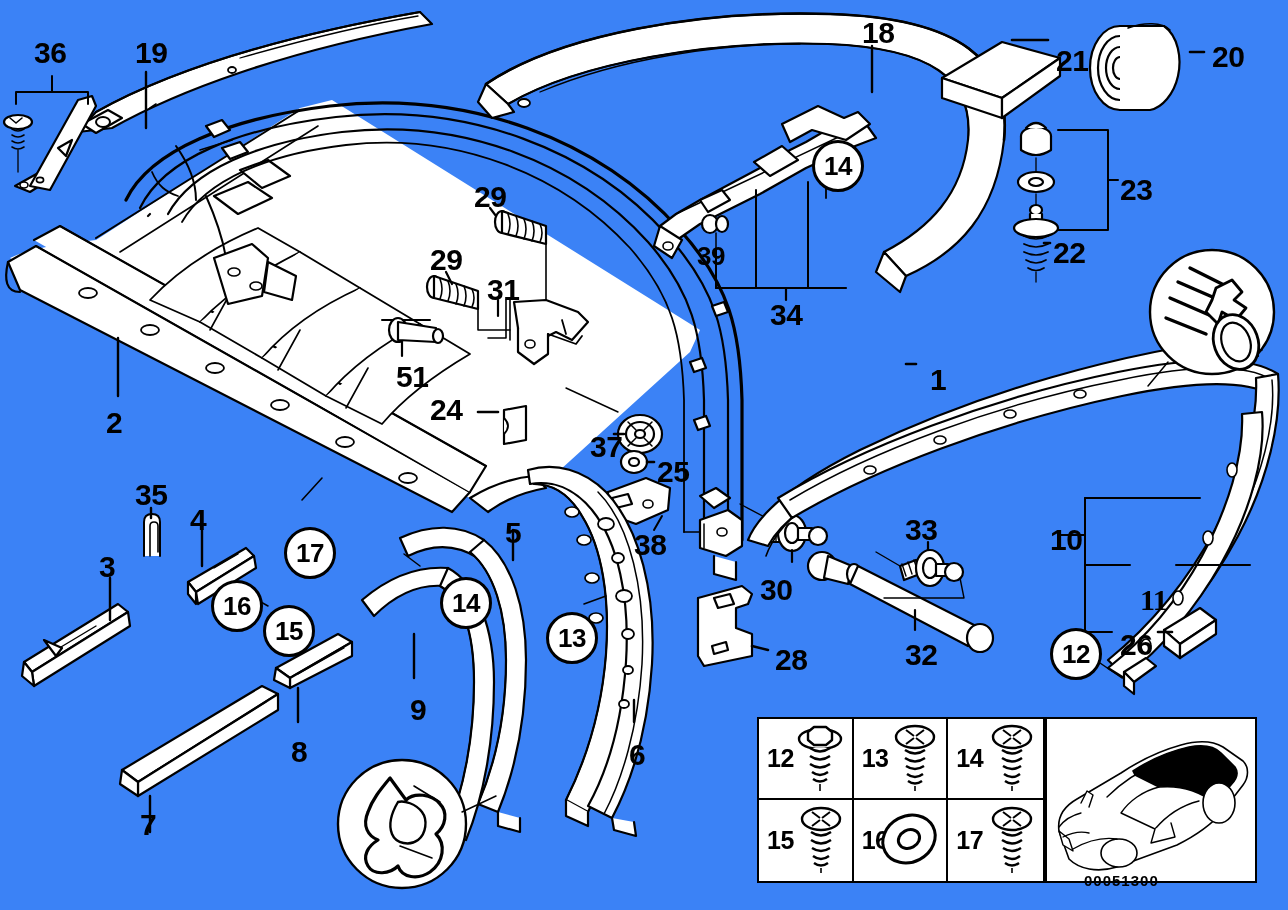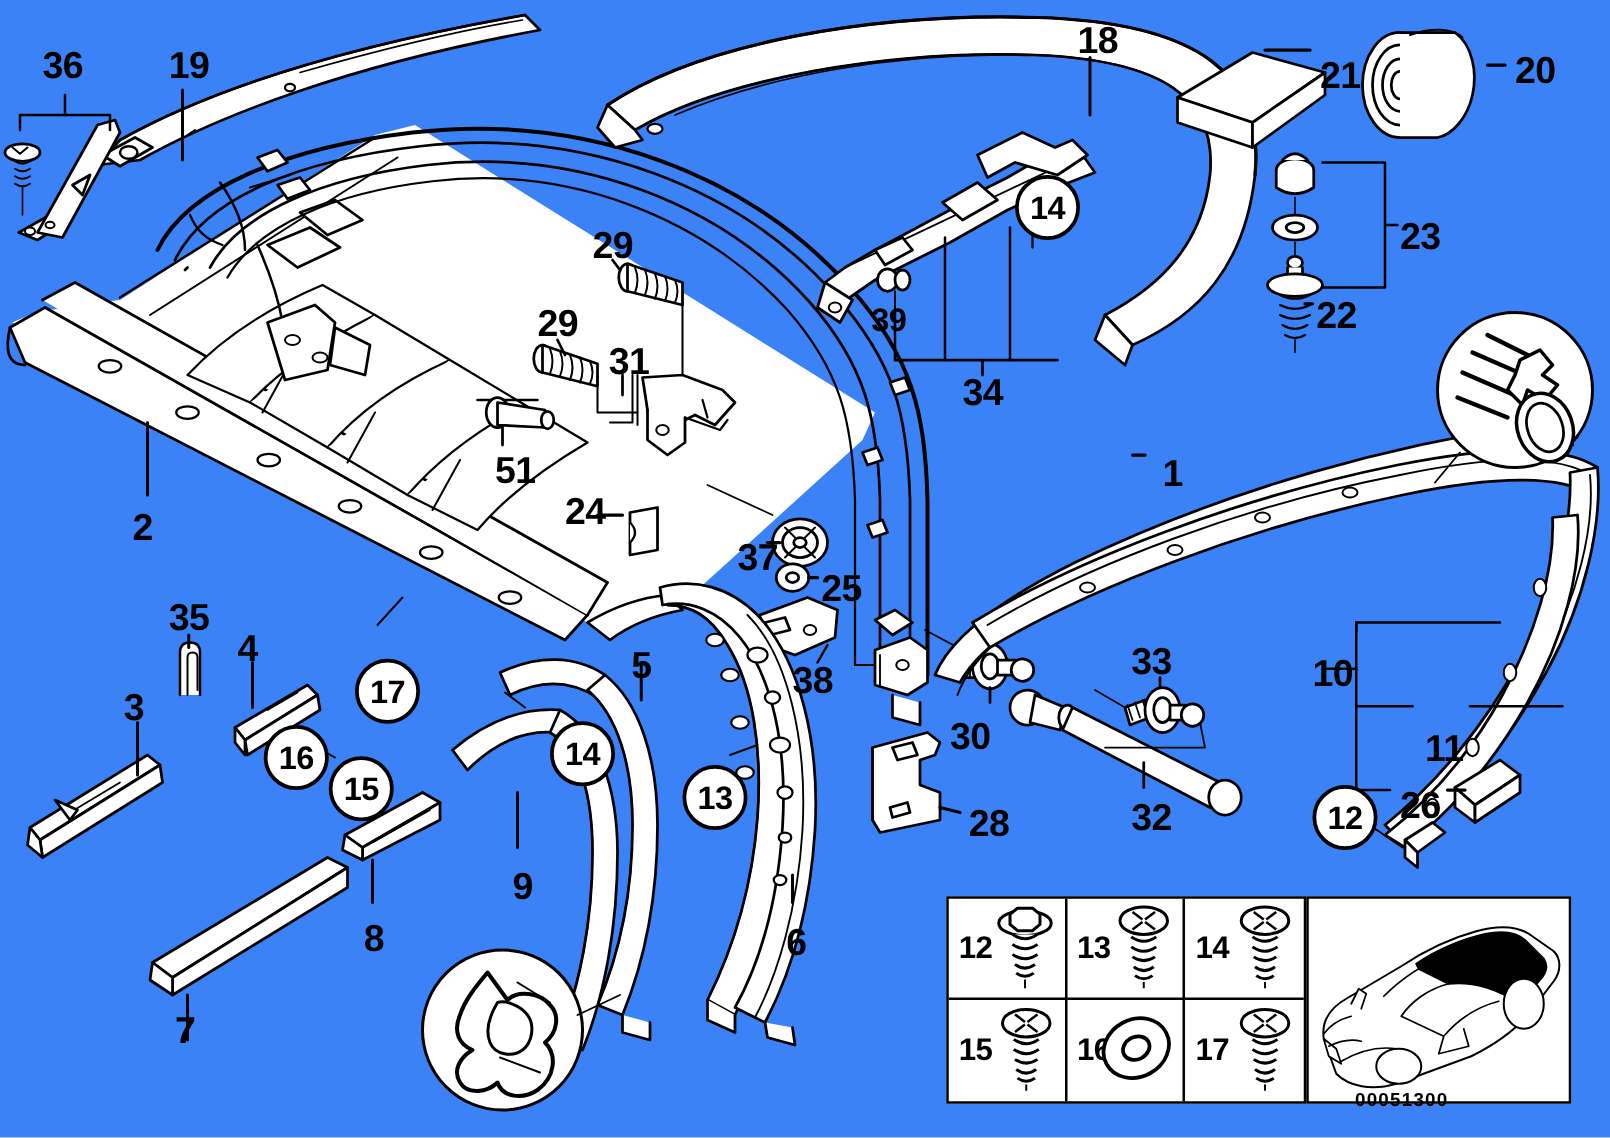--- a/index.html
+++ b/index.html
@@ -489,21 +489,21 @@
       <div class="cal s30" style="left: 1212px; top: 42px;">20</div>
       <div class="cal s30" style="left: 1120px; top: 175px;">23</div>
       <div class="cal s30" style="left: 1053px; top: 238px;">22</div>
       <div class="circ" style="left: 812px; top: 140px; width: 46px; height: 46px;">14</div>
       <div class="cal s26" style="left: 697px; top: 243px;">39</div>
       <div class="cal s30" style="left: 770px; top: 300px;">34</div>
       <div class="cal s30" style="left: 474px; top: 182px;">29</div>
       <div class="cal s30" style="left: 430px; top: 245px;">29</div>
       <div class="cal s30" style="left: 487px; top: 275px;">31</div>
       <div class="cal s30" style="left: 396px; top: 362px;">51</div>
-      <div class="cal s30" style="left: 452px; top: 395px;">24</div>
+      <div class="cal s30" style="left: 430px; top: 395px;">24</div>
       <div class="cal s30" style="left: 590px; top: 432px;">37</div>
       <div class="cal s30" style="left: 657px; top: 457px;">25</div>
       <div class="cal s30" style="left: 106px; top: 408px;">2</div>
       <div class="cal s30" style="left: 930px; top: 365px;">1</div>
       <div class="cal s30" style="left: 135px; top: 480px;">35</div>
       <div class="cal s30" style="left: 190px; top: 505px;">4</div>
       <div class="cal s30" style="left: 99px; top: 552px;">3</div>
       <div class="circ" style="left: 284px; top: 527px; width: 46px; height: 46px;">17</div>
       <div class="circ" style="left: 211px; top: 580px; width: 46px; height: 46px;">16</div>
       <div class="circ" style="left: 263px; top: 605px; width: 46px; height: 46px;">15</div>
@@ -513,21 +513,21 @@
       <div class="circ" style="left: 546px; top: 612px; width: 46px; height: 46px;">13</div>
       <div class="cal s30" style="left: 505px; top: 518px;">5</div>
       <div class="cal s30" style="left: 410px; top: 695px;">9</div>
       <div class="cal s30" style="left: 629px; top: 740px;">6</div>
       <div class="cal s30" style="left: 634px; top: 530px;">38</div>
       <div class="cal s30" style="left: 775px; top: 645px;">28</div>
       <div class="cal s30" style="left: 760px; top: 575px;">30</div>
       <div class="cal s30" style="left: 905px; top: 515px;">33</div>
       <div class="cal s30" style="left: 905px; top: 640px;">32</div>
       <div class="cal s30" style="left: 1050px; top: 525px;">10</div>
-      <div class="cal s30" style="left: 1140px; top: 585px;">11</div>
+      <div class="cal s30" style="left: 1140px; top: 585px; font-family: Liberation Serif, serif;">11</div>
       <div class="cal s30" style="left: 1120px; top: 630px; text-align: center;">26</div>
       <div class="circ" style="left: 1050px; top: 628px; width: 46px; height: 46px;">12</div>
     </div>
 
   <div id="legend">
       <div class="lcell">
         <span class="lnum">12</span>
         <span class="lart"><svg width="52" height="70" viewBox="0 0 52 70">
       <g fill="#fff" stroke="#000" stroke-width="2.4" stroke-linejoin="round">
       <ellipse cx="26" cy="17" rx="21" ry="10"></ellipse>

